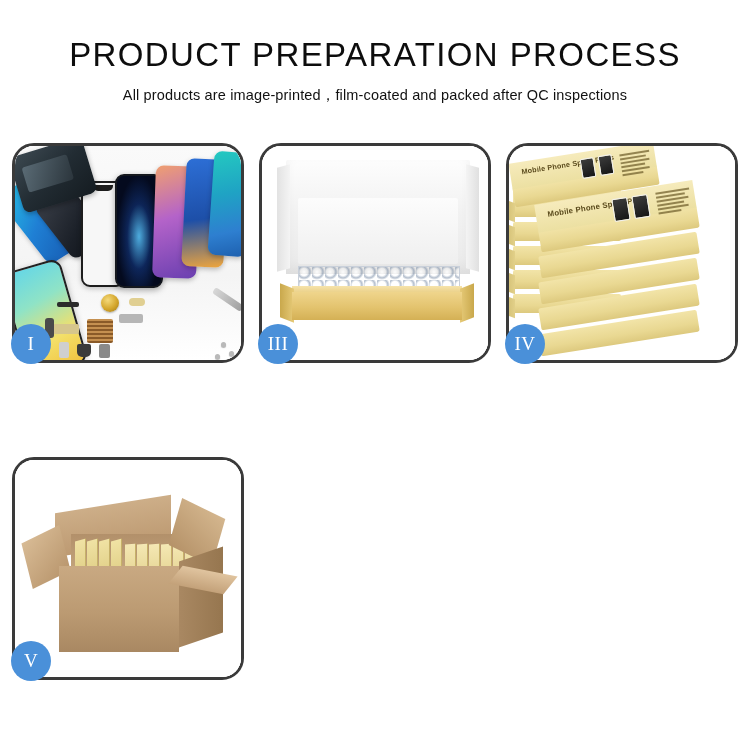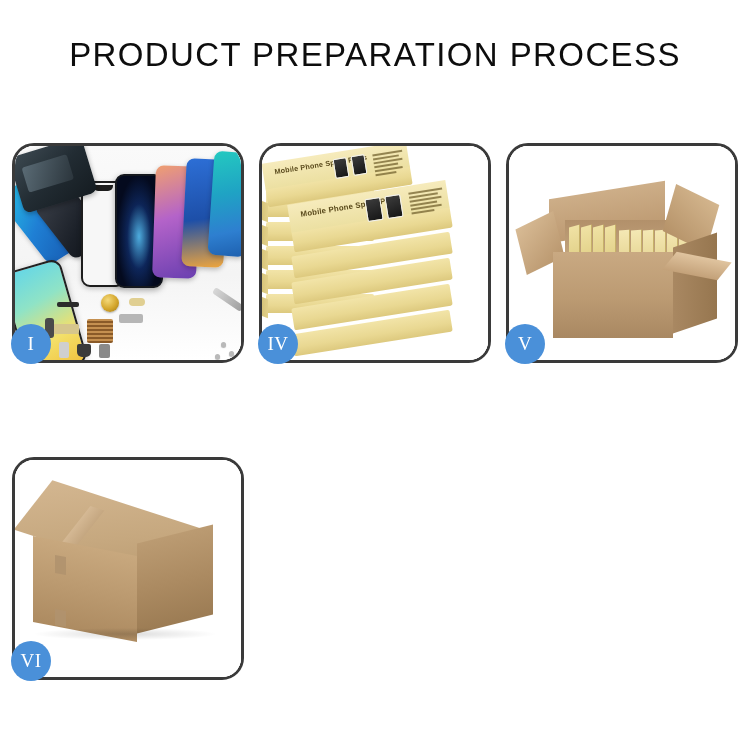--- a/index.html
+++ b/index.html
@@ -420,20 +420,21 @@
     background: radial-gradient(ellipse at center, rgba(0,0,0,.14), rgba(0,0,0,0) 72%);
   }
 </style>
 </head>
 <body>
 
 <div class="page">
 
   <div class="header">
     <div class="title">PRODUCT PREPARATION PROCESS</div>
+    <div class="subtitle">All products are image-printed，film-coated and packed after QC inspections</div>
   </div>
 
   <div class="grid">
 
     <div class="panel">
       <div class="panel-inner">
         <div class="scene-parts">
           <div class="ph ph-tilt"></div>
           <div class="ph ph-tilt2"></div>
           <div class="ph ph-front">
@@ -458,20 +459,34 @@
           <div class="screw s1"></div>
           <div class="screw s2"></div>
           <div class="screw s3"></div>
           <div class="tool"></div>
         </div>
       </div>
       <div class="badge">I</div>
     </div>
 
 
+    <div class="panel">
+      <div class="panel-inner">
+        <div class="scene-box3">
+          <div class="foam-lid"></div>
+          <div class="foam-pad"></div>
+          <div class="bubble-layer3"></div>
+          <div class="box3-rim"></div>
+          <div class="box3-left"></div>
+          <div class="box3-right"></div>
+          <div class="box3-front"></div>
+        </div>
+      </div>
+      <div class="badge">III</div>
+    </div>
 
     <div class="panel">
       <div class="panel-inner">
         <div class="scene-stack">
 
           <div class="sbox" style="left:4px; top:52px; width:108px; height:19px;">
             <div class="top"></div>
             <div class="side"></div>
           </div>
           <div class="sbox" style="left:4px; top:76px; width:108px; height:19px;">
@@ -548,29 +563,15 @@
           <div class="flap-left"></div>
           <div class="flap-right"></div>
           <div class="cart-side"></div>
           <div class="cart-front"></div>
           <div class="flap-fr"></div>
         </div>
       </div>
       <div class="badge">V</div>
     </div>
 
-    <div class="panel">
-      <div class="panel-inner">
-        <div class="scene-sealed">
-          <div class="seal-top"></div>
-          <div class="tape-top"></div>
-          <div class="seal-side"></div>
-          <div class="seal-front"></div>
-          <div class="tape-front"></div>
-          <div class="tape-front2"></div>
-          <div class="seal-shadow"></div>
-        </div>
-      </div>
-      <div class="badge">VI</div>
-    </div>
 
   </div>
 </div>
 
 </body></html>

